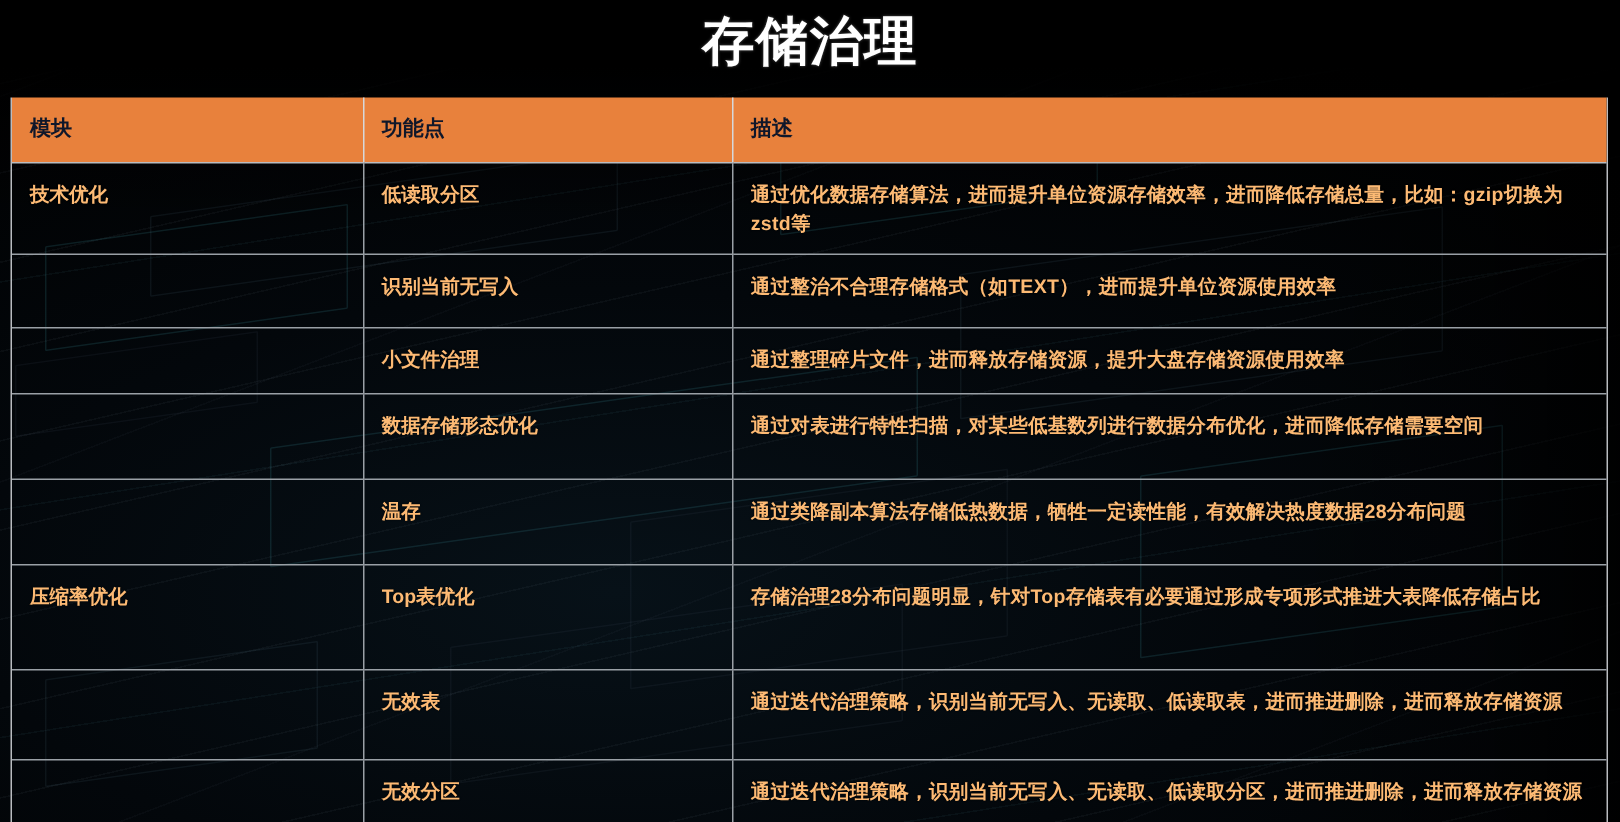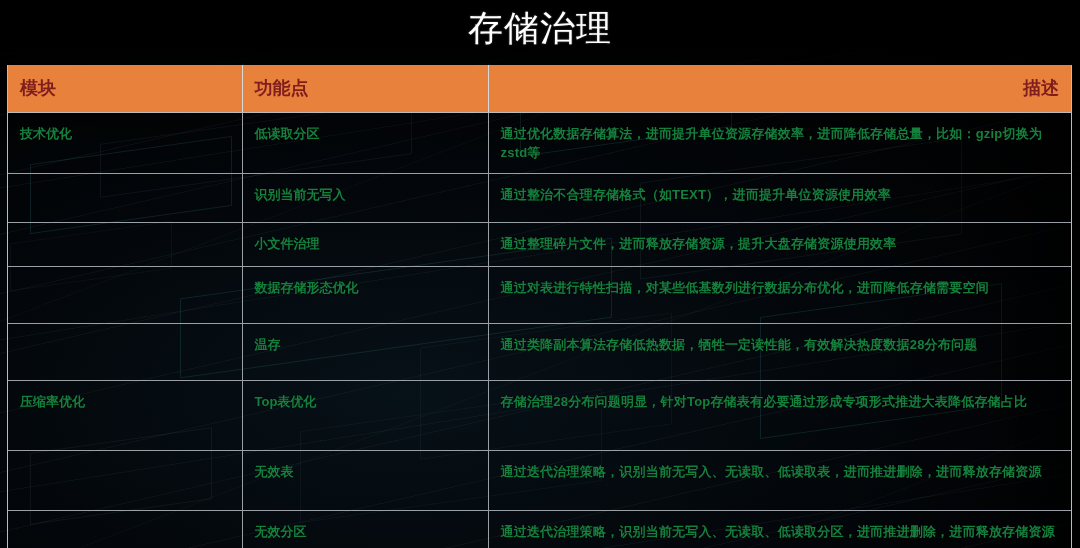--- a/index.html
+++ b/index.html
@@ -78,21 +78,21 @@
 
   
   .slide-title {
     position: absolute;
     top: 4px;
     left: 0;
     width: 1080px;
     text-align: center;
     color: #ffffff;
     font-size: 35px;
-    font-weight: normal;
+    font-weight: bold;
     letter-spacing: 1px;
     line-height: 48px;
     text-shadow: 0 0 2px rgba(255,255,255,0.35);
   }
 
   
   .table-wrap {
     position: absolute;
     left: 7px;
     top: 65px;
@@ -105,35 +105,35 @@
     width: 100%;
     border-collapse: collapse;
     table-layout: fixed;
   }
   table.gov col.c-mod  { width: 234px; }
   table.gov col.c-feat { width: 246px; }
   table.gov col.c-desc { width: auto; }
 
   table.gov thead th {
     background: #e8813c;
-    color: #7f1d1d;
-    font-size: 18px;
+    color: #0f172a;
+    font-size: 14px;
     font-weight: bold;
     text-align: left;
     padding: 11px 12px 12px 12px;
     height: 43px;
     box-sizing: border-box;
     border-right: 1px solid #d6d8da;
     border-bottom: 1px solid #b9bcc0;
     vertical-align: middle;
   }
-  table.gov thead th:last-child { border-right: none; text-align: right; }
+  table.gov thead th:last-child { border-right: none; }
 
   table.gov tbody td {
-    color: #15803d;
+    color: #fdba74;
     font-size: 13px;
     font-weight: bold;
     line-height: 19px;
     padding: 11px 12px 11px 12px;
     border-right: 1px solid #9aa0a6;
     border-bottom: 1px solid #9aa0a6;
     vertical-align: top;
     background: transparent;
     box-sizing: border-box;
     text-shadow: 0 0 1px rgba(0,0,0,0.9);

